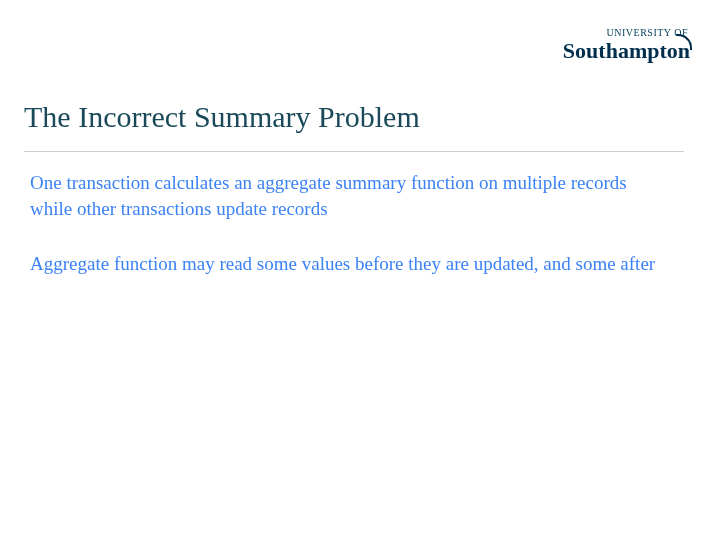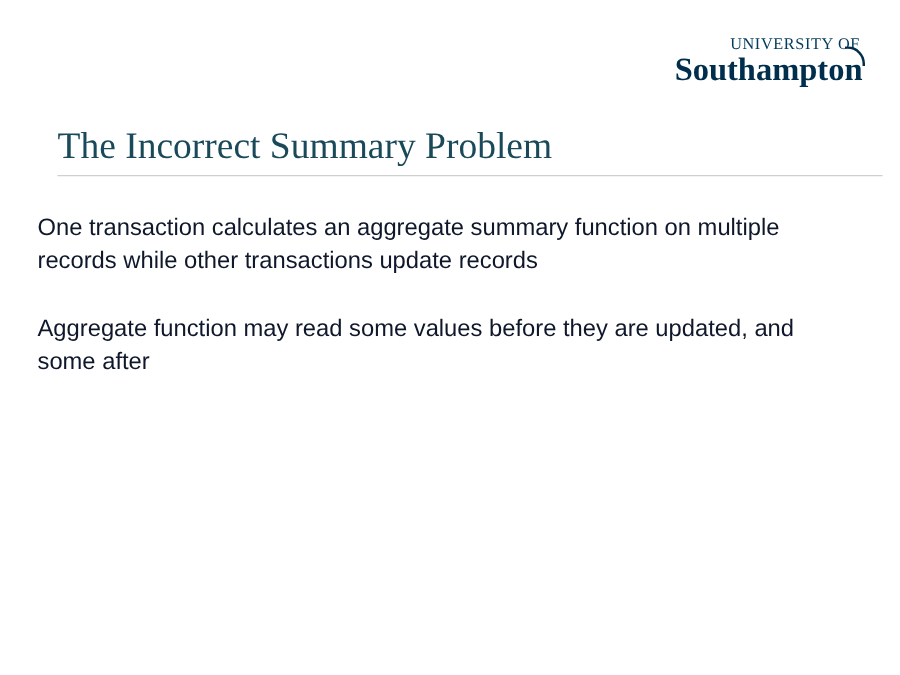--- a/index.html
+++ b/index.html
@@ -12,29 +12,29 @@
     overflow: hidden;
   }
   .logo {
     position: absolute;
     top: 28px;
     right: 30px;
     text-align: right;
     line-height: 1;
   }
   .logo-top {
-    font-size: 13px;
+    font-size: 10px;
     letter-spacing: 0.5px;
     color: #003b5c;
     font-family: Georgia, serif;
     margin-bottom: 2px;
     padding-right: 2px;
   }
   .logo-main {
-    font-size: 26px;
+    font-size: 22px;
     font-weight: bold;
     color: #002e4d;
     font-family: Georgia, 'Times New Roman', serif;
     position: relative;
     display: inline-block;
   }
   .logo-main::after {
     content: "";
     position: absolute;
     right: -2px;
@@ -42,38 +42,38 @@
     width: 14px;
     height: 14px;
     border: 2px solid #002e4d;
     border-left: none;
     border-bottom: none;
     border-top-right-radius: 14px;
   }
   .title {
     position: absolute;
     top: 100px;
-    left: 46px;
+    left: 24px;
     font-size: 30px;
     color: #1a4a5a;
     font-family: Georgia, 'Times New Roman', serif;
     font-weight: normal;
     border-bottom: 1px solid #cfcfcf;
     width: 660px;
-    padding-bottom: 6px;
+    padding-bottom: 17px;
   }
   .body {
     position: absolute;
     top: 170px;
     left: 30px;
     width: 640px;
-    color: #0f172a;
+    color: #3b82f6;
     font-size: 19px;
     line-height: 1.35;
-    font-family: Liberation Sans, sans-serif;
+    font-family: Liberation Serif, serif;
   }
   .para2 { margin-top: 30px; }
 </style>
 </head>
 <body>
 
 <div class="slide">
 
   <div class="logo">
     <div class="logo-top">UNIVERSITY OF</div>

